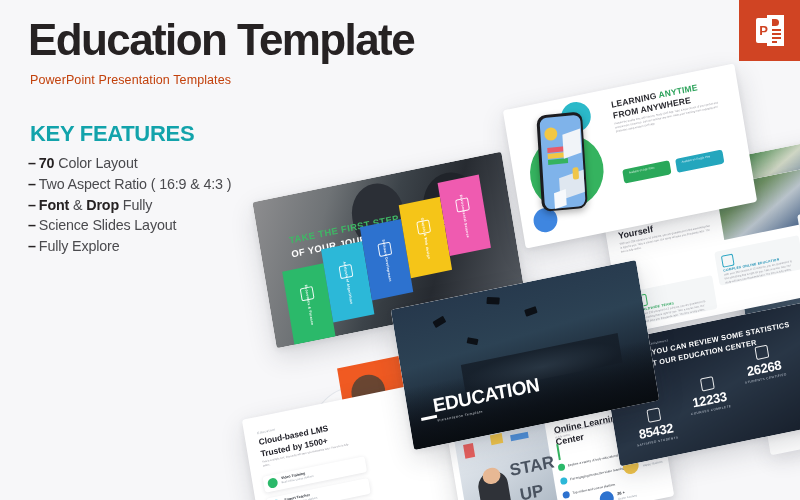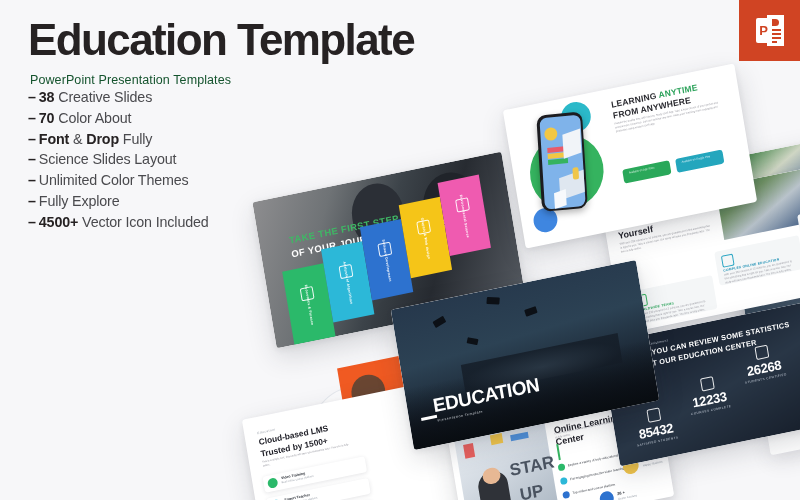--- a/index.html
+++ b/index.html
@@ -11,21 +11,21 @@
   }
   .stage{position:absolute;inset:0;overflow:hidden;}
 
   
   .left-panel{position:absolute;left:28px;top:18px;width:300px;z-index:40;}
   .main-title{
     font-size:44px;font-weight:700;letter-spacing:-1.6px;
     color:#262223;line-height:1.0;margin:0;white-space:nowrap;
   }
   .subtitle{
-    font-size:12.5px;color:#14532d;margin:11px 0 0 2px;letter-spacing:.1px;
+    font-size:12.5px;color:#c2410c;margin:11px 0 0 2px;letter-spacing:.1px;
   }
   .kf-head{
     font-size:22px;font-weight:700;color:#12a3ab;letter-spacing:-.3px;
     margin:34px 0 6px 2px;
   }
   .feat{list-style:none;margin:0;padding:0;}
   .feat li{
     font-size:14.3px;color:#4a4a4e;line-height:1.455;white-space:nowrap;
     letter-spacing:-.15px;
   }
@@ -402,24 +402,23 @@
         <div style="position:absolute;left:22px;top:48px;width:16px;height:8px;border-top:1.4px solid #35b35f;transform:rotate(-18deg);"></div>
         <div style="position:absolute;left:114px;top:92px;width:16px;height:8px;border-top:1.4px solid #2cb8d8;transform:rotate(18deg);"></div>
       </div>
     </div>
 
   </div>
 
   <div class="left-panel">
     <h1 class="main-title">Education Template</h1>
     <div class="subtitle">PowerPoint Presentation Templates</div>
+    <div class="kf-head">KEY FEATURES</div>
     <ul class="feat">
-      <li><span class="dash">–</span><b>38</b><span> Creative Slides</span></li>
-      <li><span class="dash">–</span><b>70</b><span> Color About</span></li>
+      <li><span class="dash">–</span><b>70</b><span> Color Layout</span></li>
+      <li><span class="dash">–</span><span>Two Aspect Ratio ( 16:9 &amp; 4:3 )</span></li>
       <li><span class="dash">–</span><b>Font</b><span> &amp; </span><b>Drop</b><span> Fully</span></li>
       <li><span class="dash">–</span><span>Science Slides Layout</span></li>
-      <li><span class="dash">–</span><span>Unlimited Color Themes</span></li>
       <li><span class="dash">–</span><span>Fully Explore</span></li>
-      <li><span class="dash">–</span><b>4500+</b><span> Vector Icon Included</span></li>
     </ul>
   </div>
 
 </div>
 
 </body></html>

